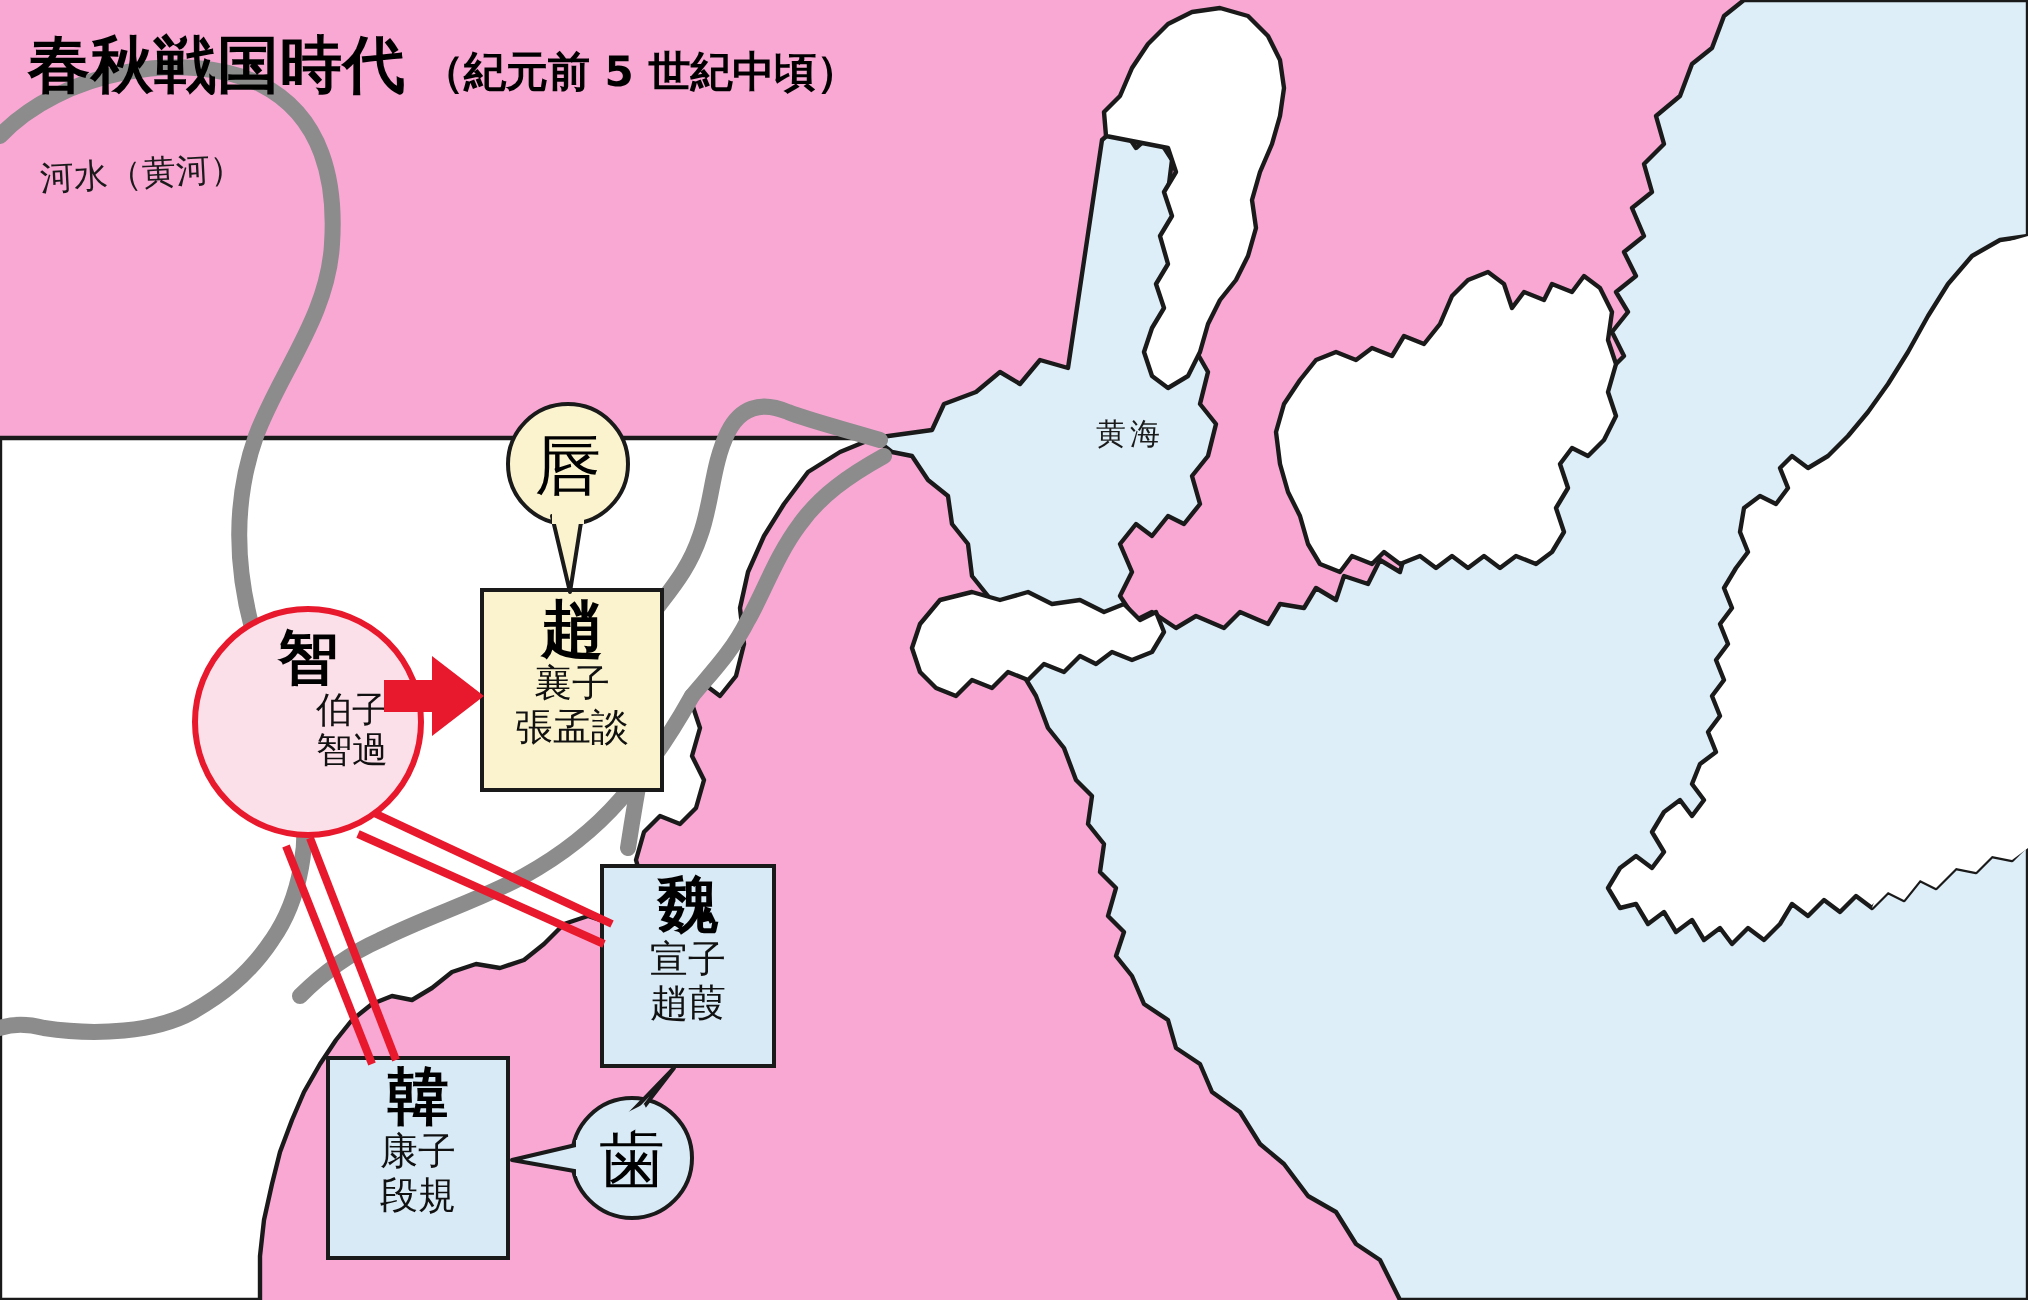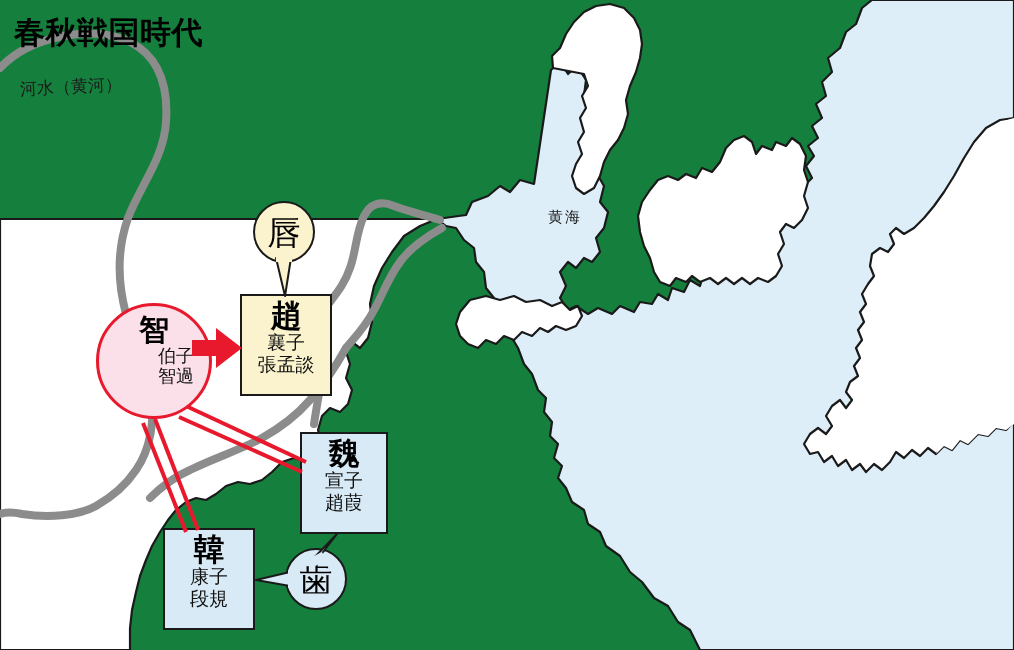--- a/index.html
+++ b/index.html
@@ -8,21 +8,21 @@
     background: #ffffff;
   }
   body {
     font-family: "DejaVu Sans", "Liberation Sans", sans-serif;
   }
   #stage {
     position: relative;
     width: 1014px;
     height: 650px;
     overflow: hidden;
-    background: #15803d;
+    background: #f9a8d4;
   }
   #map-svg {
     position: absolute;
     left: 0;
     top: 0;
     width: 1014px;
     height: 650px;
   }
   .title-block {
     position: absolute;
@@ -274,20 +274,21 @@
     </g>
 
     <g>
       <line x1="155" y1="419" x2="198" y2="530" stroke="#e8192c" stroke-width="4"></line>
       <line x1="143" y1="423" x2="186" y2="532" stroke="#e8192c" stroke-width="4"></line>
     </g>
   </svg>
 
   <div class="title-block">
     <span class="title-main">春秋戦国時代</span>
+    <span class="title-sub">（紀元前 5 世紀中頃）</span>
   </div>
 
   <div class="river-label">河水（黄河）</div>
 
   <div class="sea-label">黄海</div>
 
   <div id="node-zhi">
     <span class="big">智</span>
     <span class="sm">伯子</span>
     <span class="sm">智過</span>

